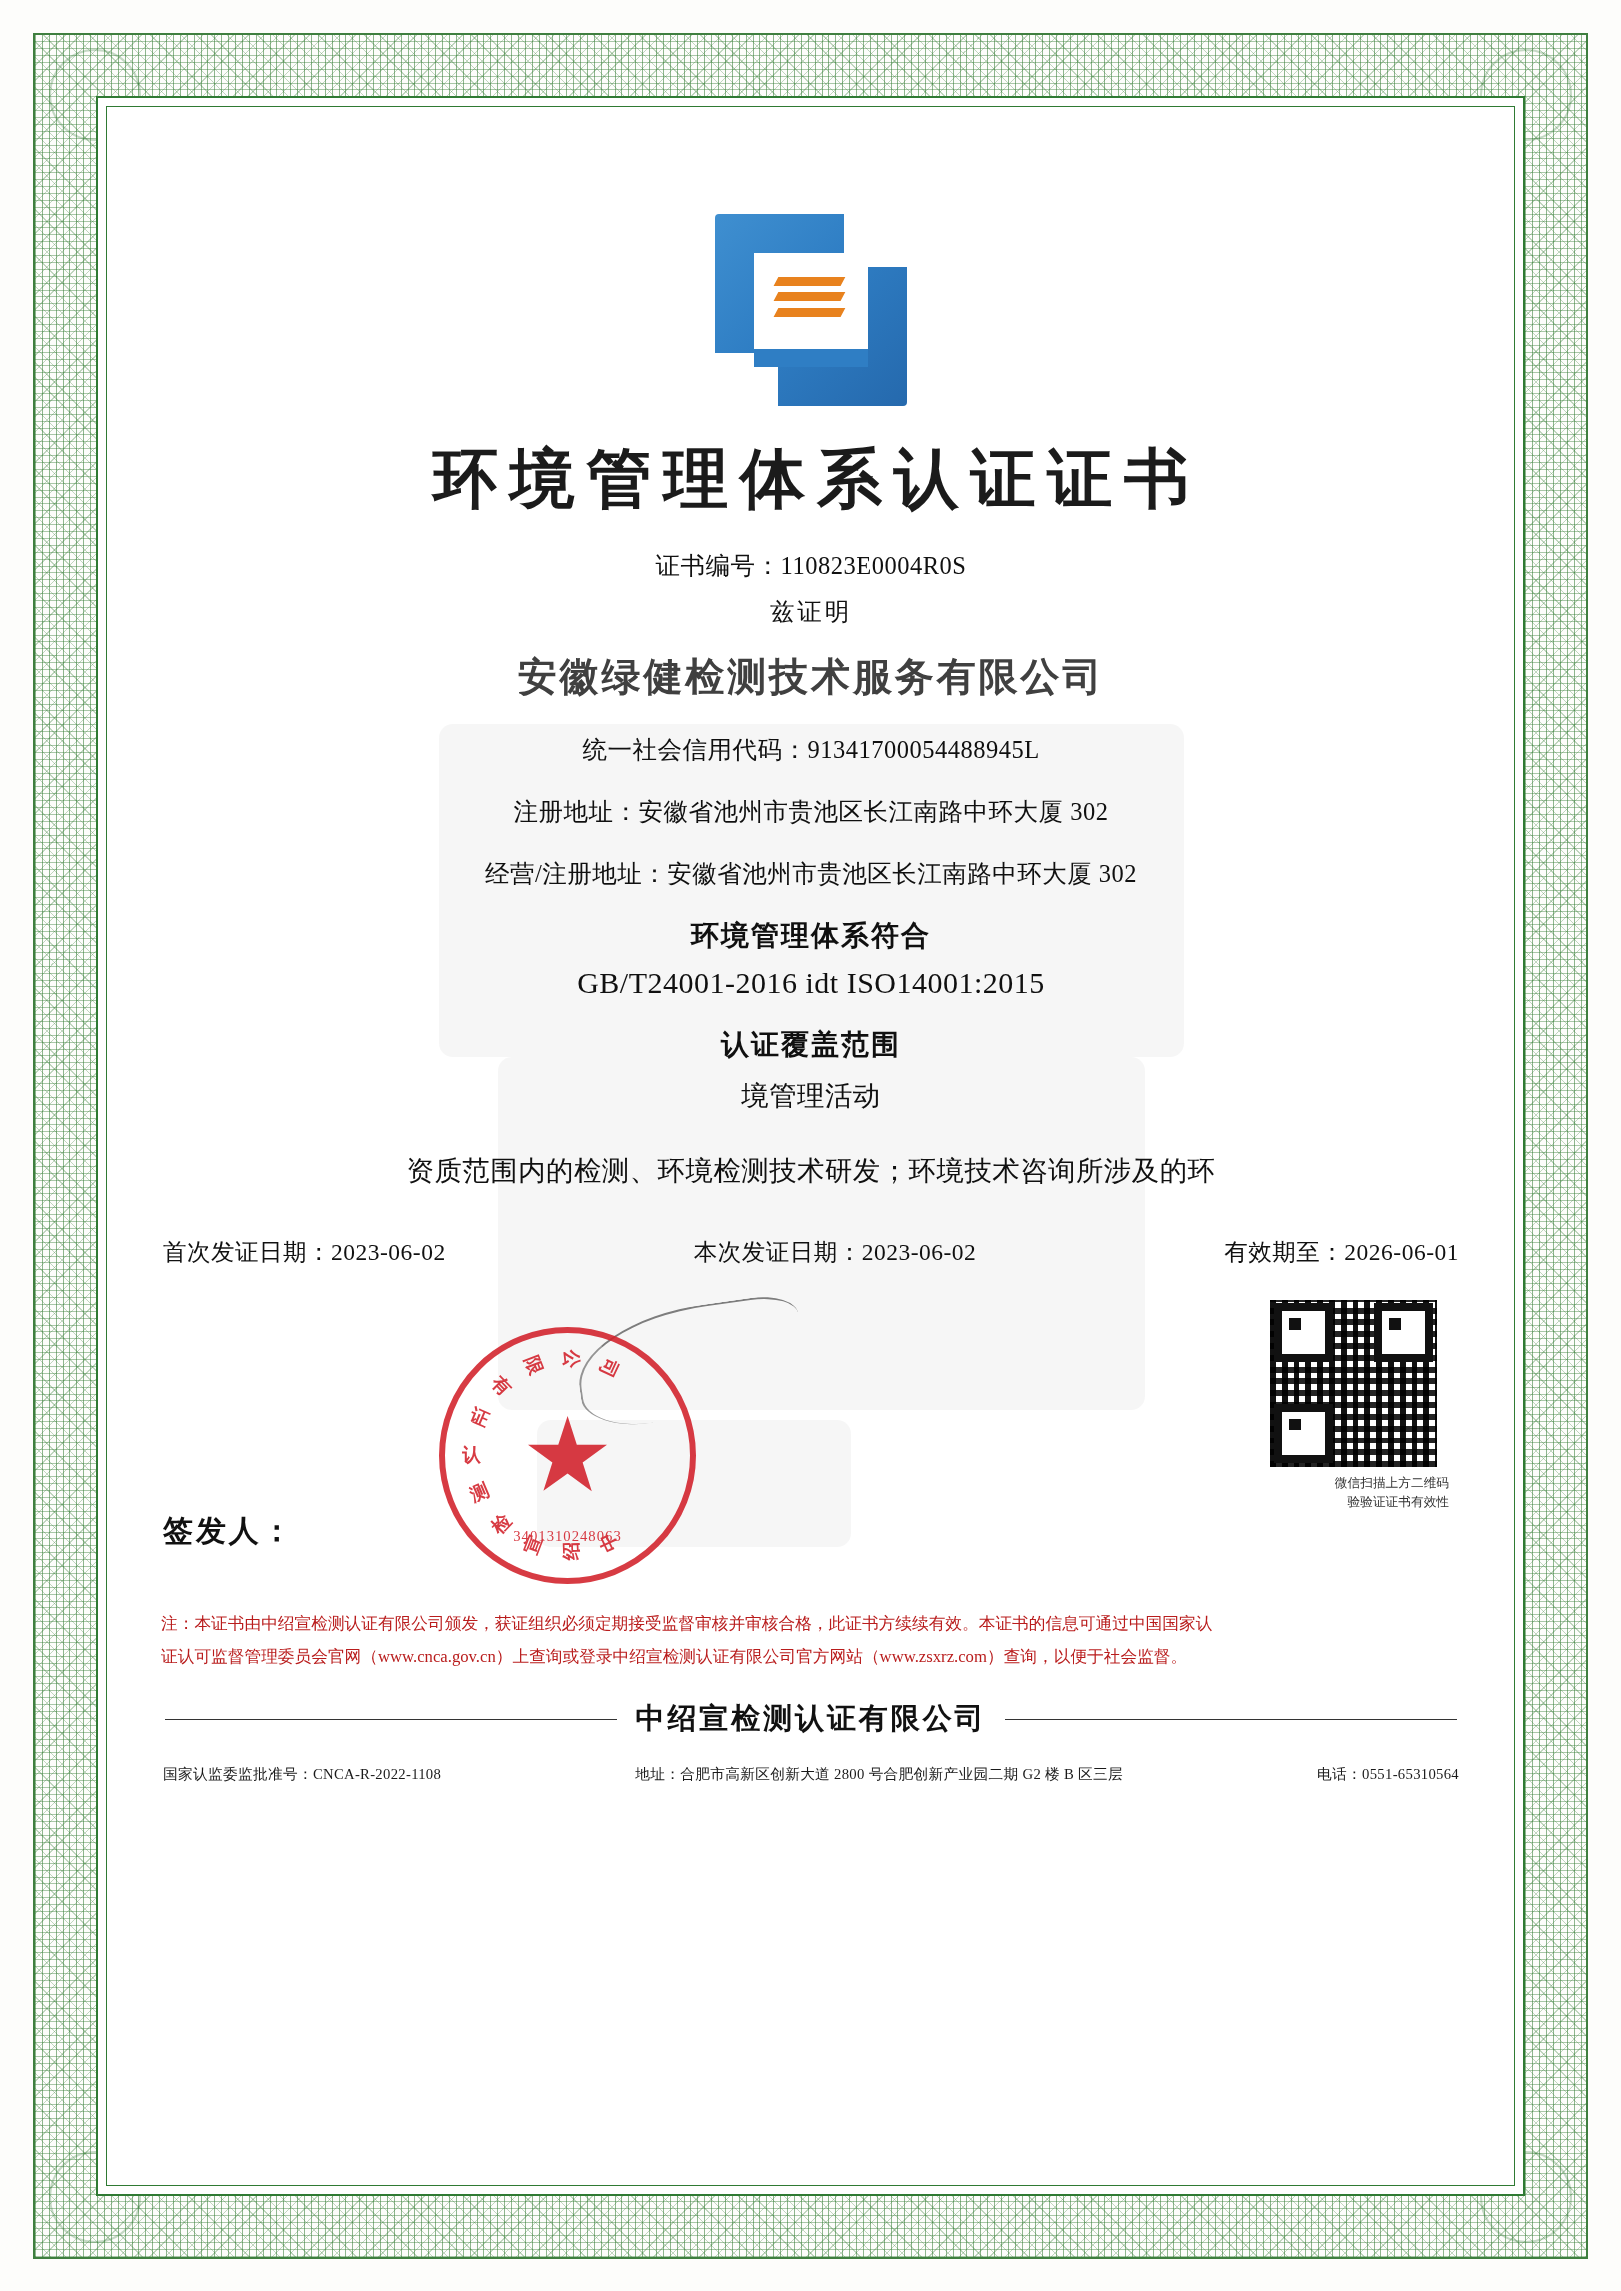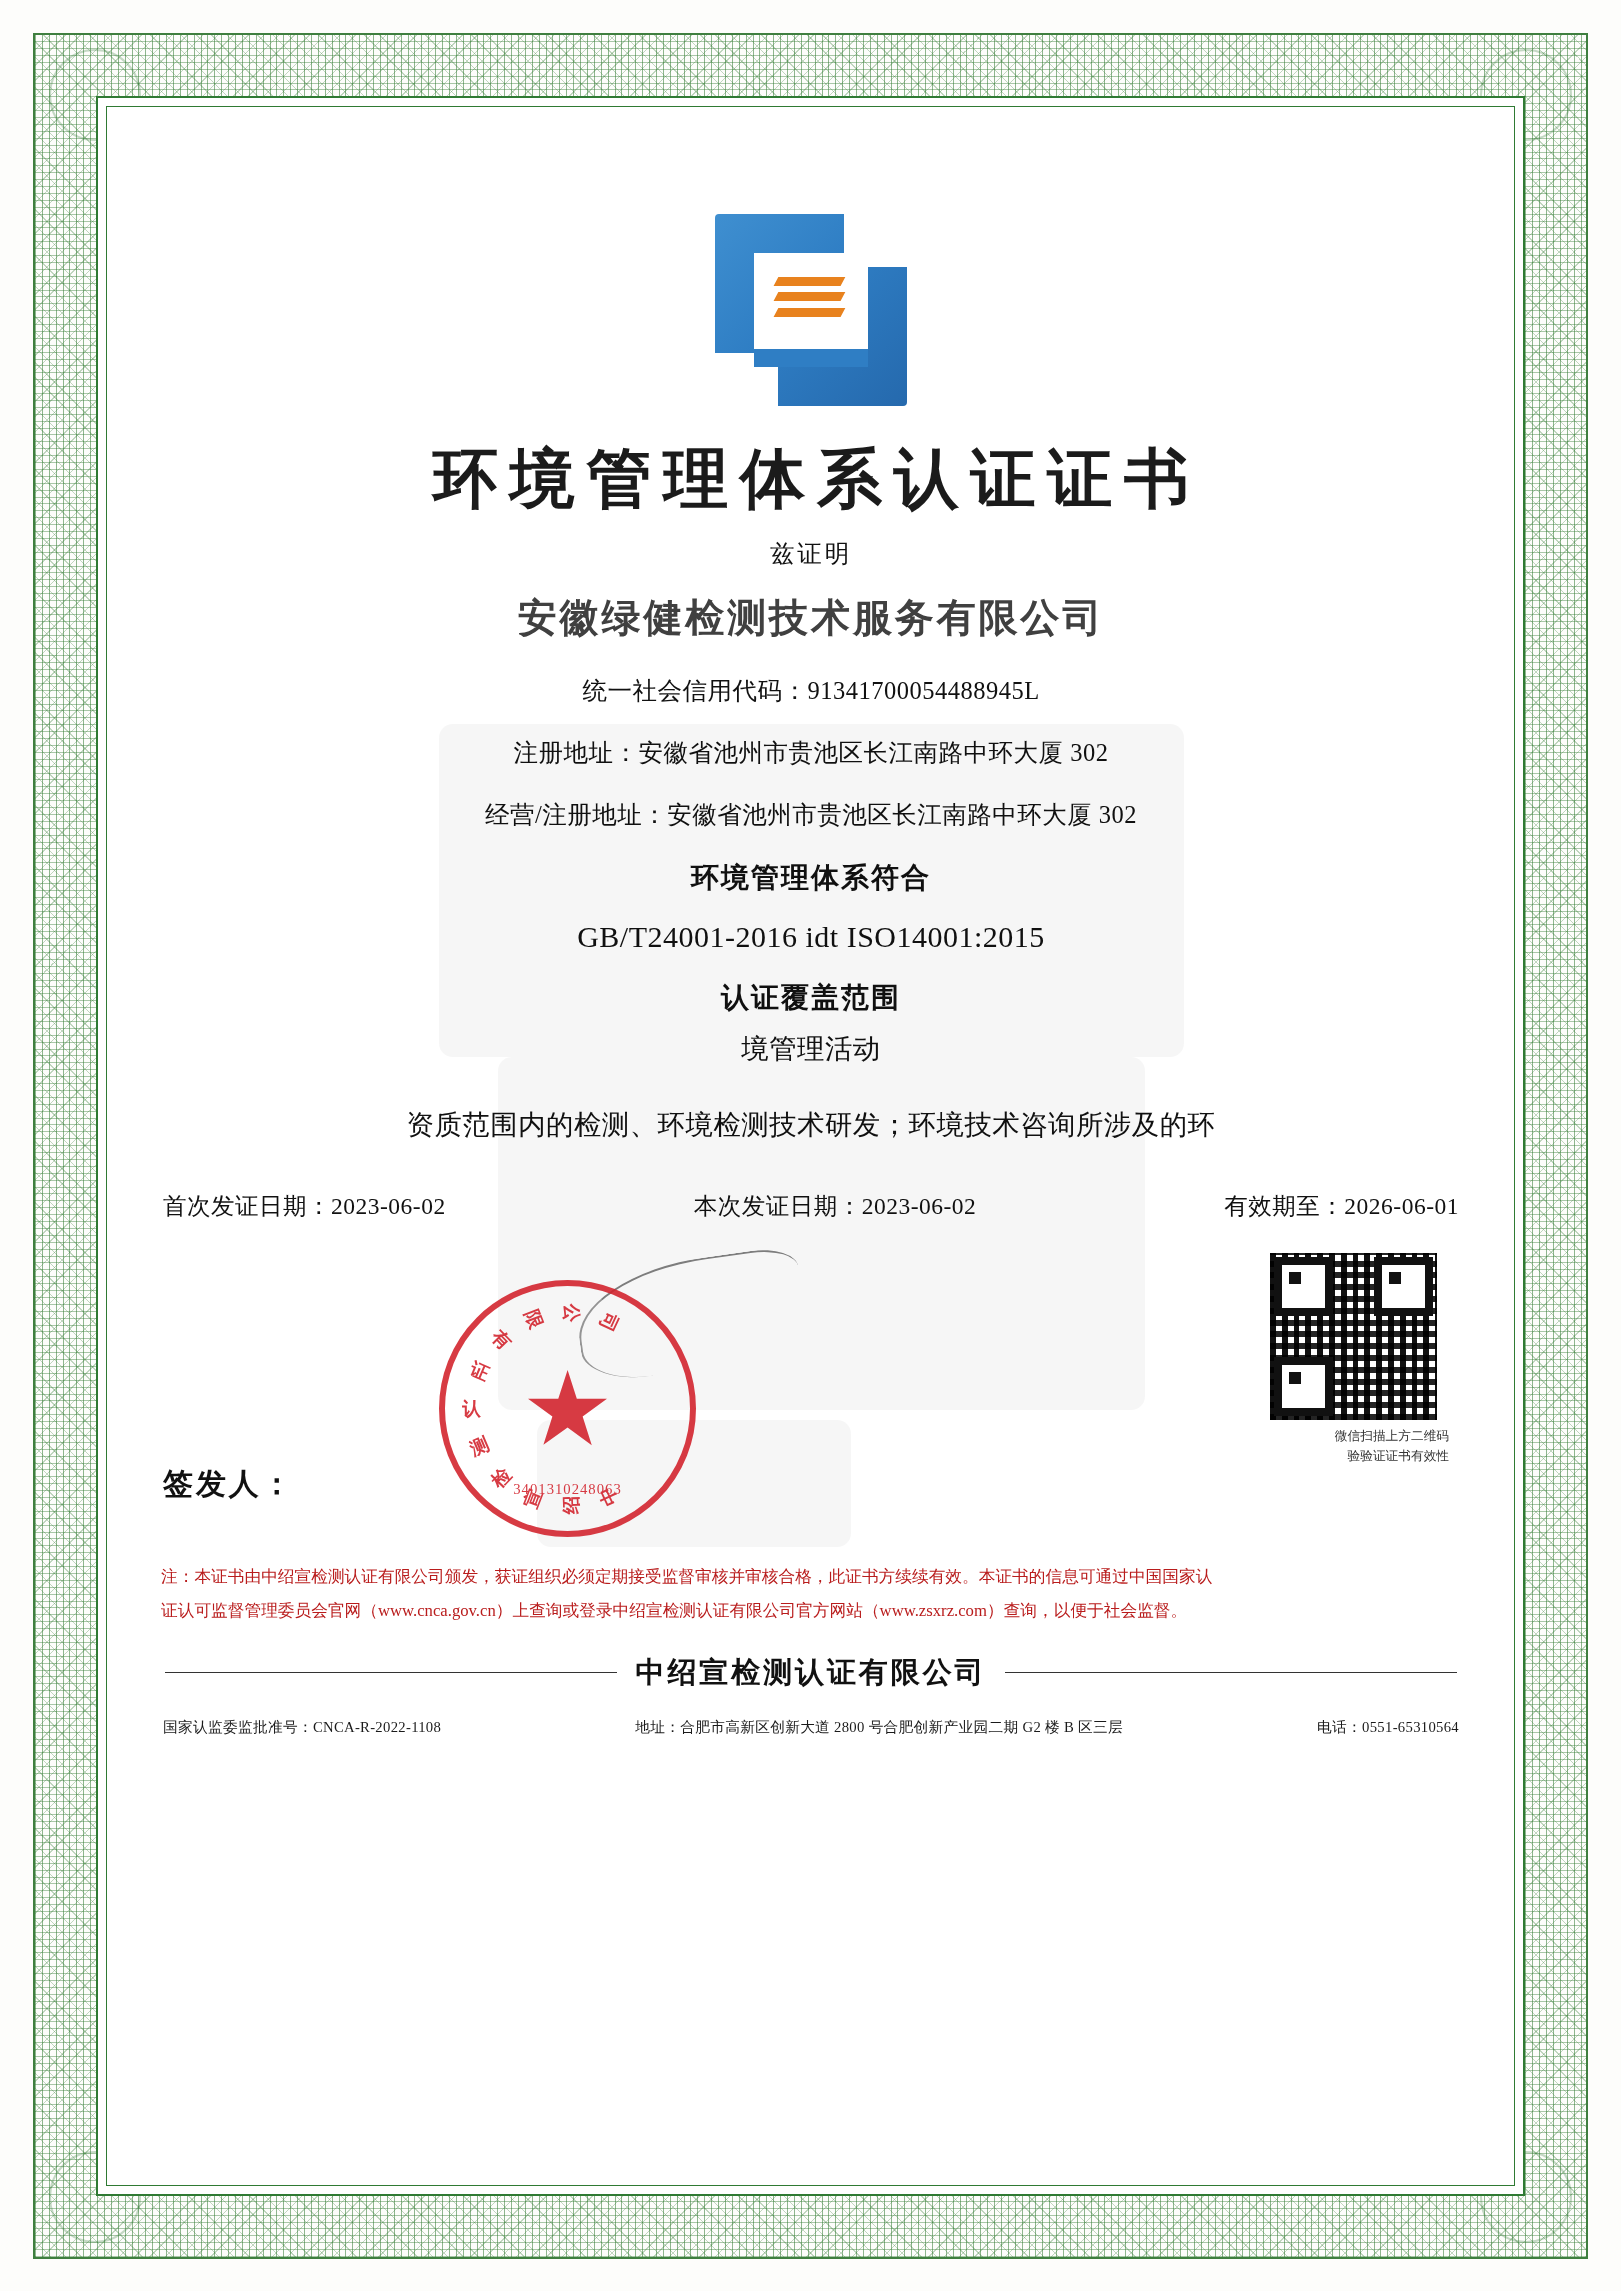--- a/index.html
+++ b/index.html
@@ -157,21 +157,21 @@
     letter-spacing: 0.5px;
   }
 
   .std-head {
     margin-top: 27.4px;
     font-size: 28px;
     font-weight: 700;
     letter-spacing: 2px;
   }
   .std-code {
-    margin-top: 23px;
+    margin-top: 11px;
     font-size: 30px;
     letter-spacing: 0.5px;
     font-family: "Liberation Serif", serif;
   }
   .scope-head {
     margin-top: 25.5px;
     font-size: 28px;
     font-weight: 700;
     letter-spacing: 2px;
   }
@@ -364,20 +364,23 @@
         <div class="inner-white"></div>
         <div class="inner-bar"></div>
         <div class="stripe s1"></div>
         <div class="stripe s2"></div>
         <div class="stripe s3"></div>
       </div>
     </div>
 
     <div class="cert-title">环境管理体系认证证书</div>
 
+    <div class="cert-no">
+      <span>证书编号：</span><span>110823E0004R0S</span>
+    </div>
 
     <div class="hereby">兹证明</div>
 
     <div class="company">安徽绿健检测技术服务有限公司</div>
 
     <div class="field">
       <span>统一社会信用代码：</span><span>91341700054488945L</span>
     </div>
 
     <div class="field">

